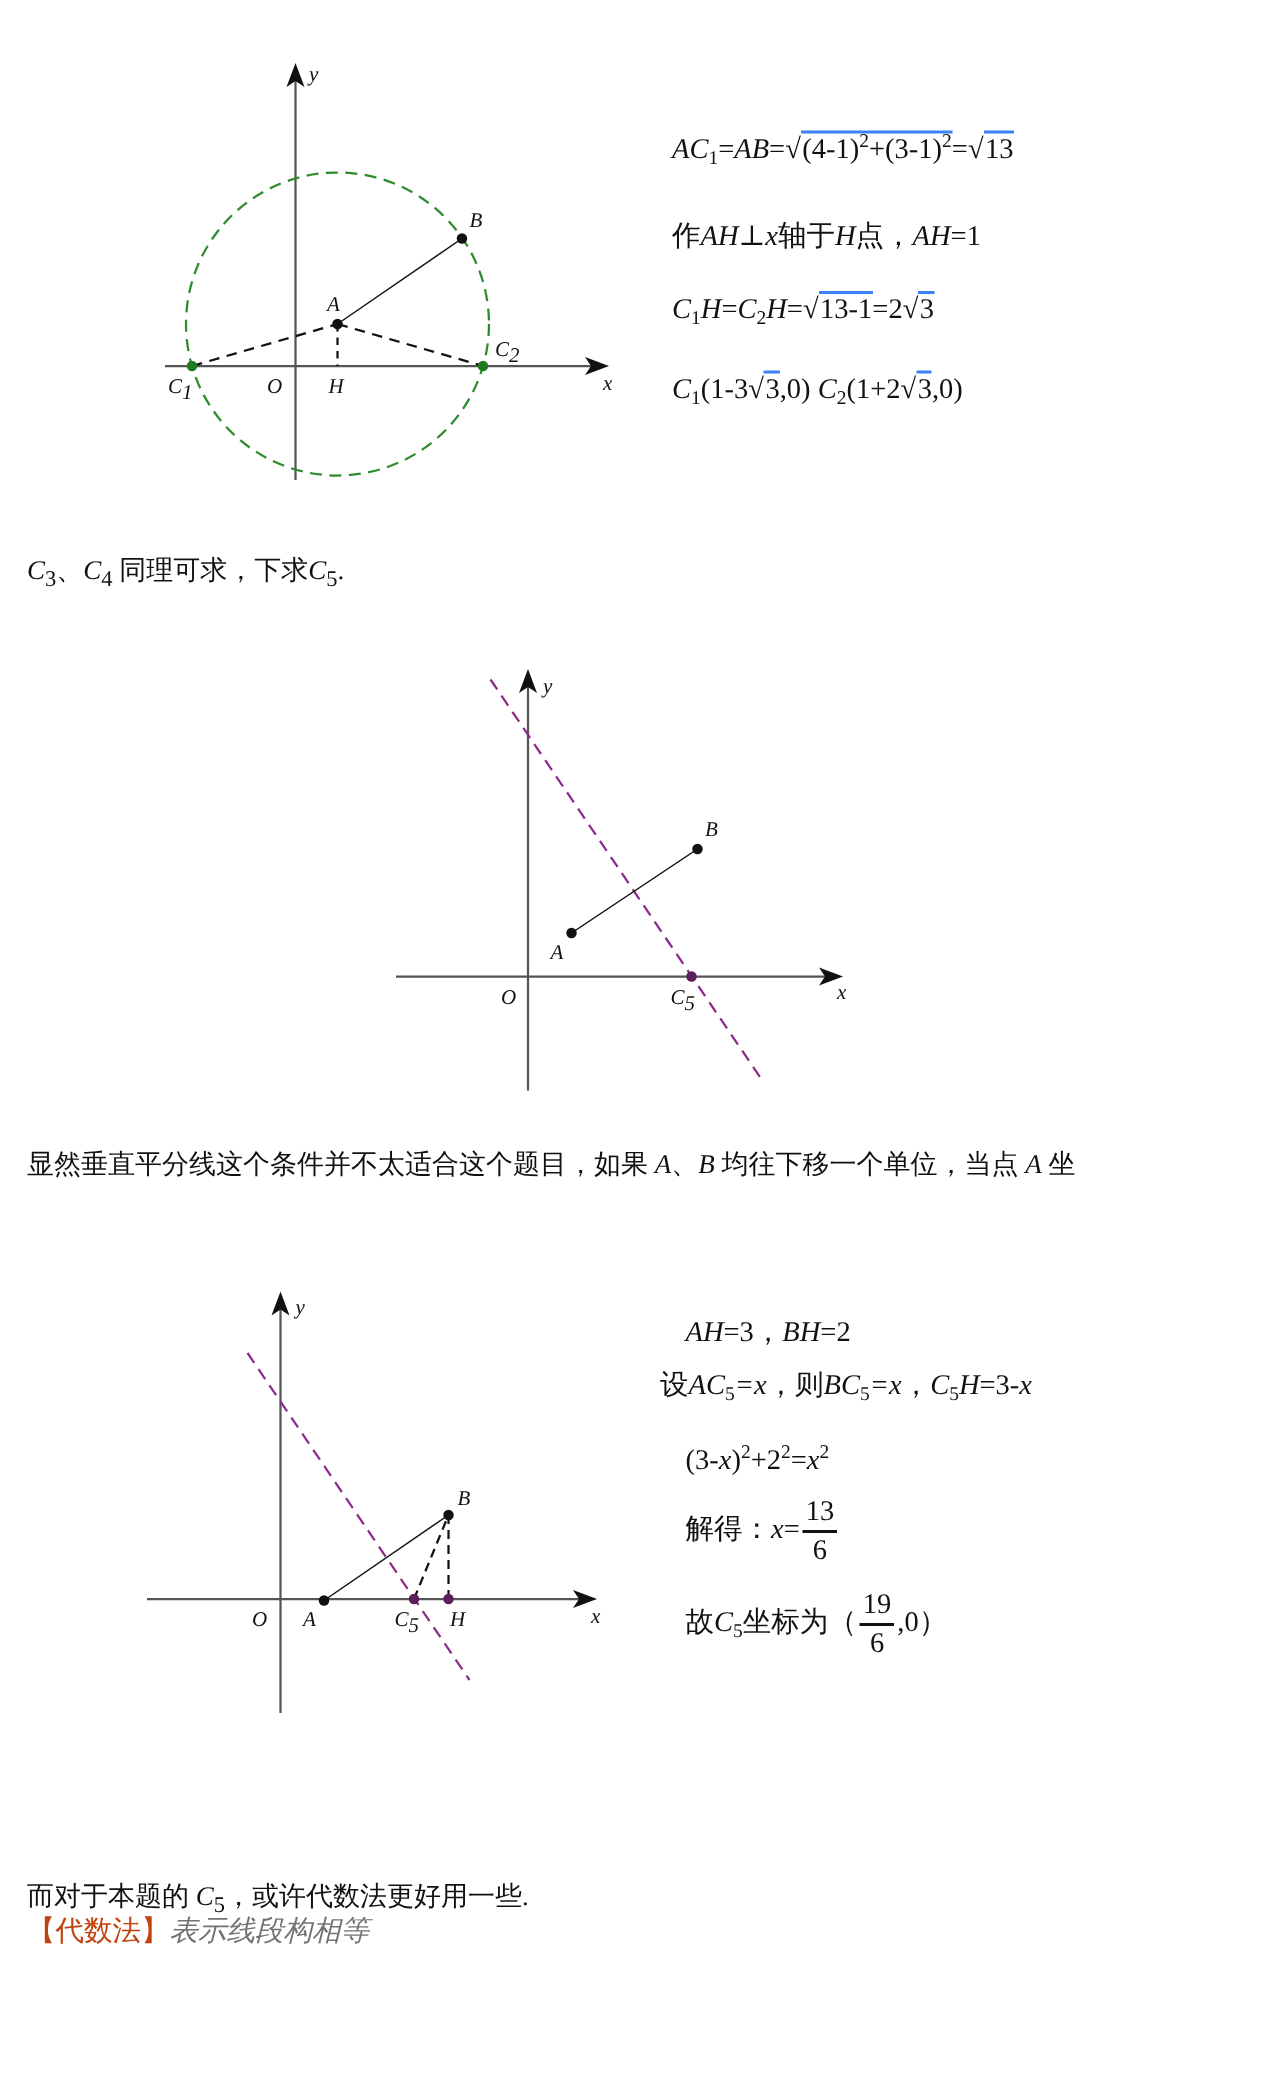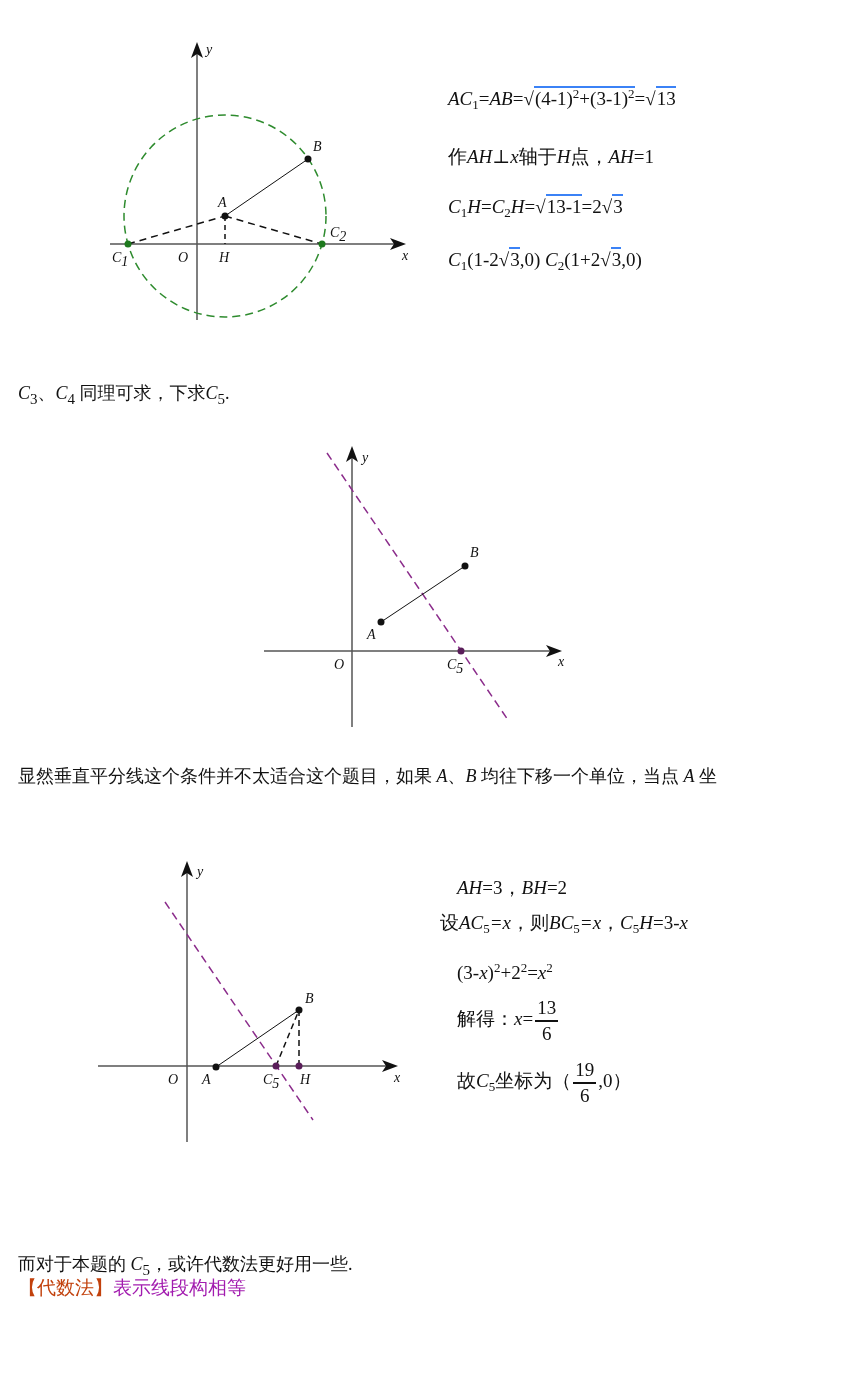--- a/index.html
+++ b/index.html
@@ -12,21 +12,21 @@
   .formula sub { font-size: 13px; vertical-align: -4px; }
   .formula sup { font-size: 13px; vertical-align: 7px; }
   .sqrt { border-top: 2px solid #3b82f6; padding-left: 1px; }
   .rad { font-style: normal; }
   .para { font-size: 18px; line-height: 32px; }
   .para i { font-style: italic; }
   .frac { display: inline-block; vertical-align: middle; text-align: center; margin: 0 2px; }
   .frac .num { display: block; border-bottom: 2px solid #111; padding: 0 2px; line-height: 24px; }
   .frac .den { display: block; line-height: 24px; }
   .green { color: #c2410c; }
-  .red { color: #a21caf; }
+  .red { color: #737373; font-style: italic; }
 </style>
 </head>
 <body>
 
 <svg class="abs" style="left:100px;top:30px" width="320" height="300" viewBox="0 0 320 300">
   <line x1="10" y1="214" x2="300" y2="214" stroke="#555" stroke-width="1.5"></line>
   <polygon points="306,214 290,208 294,214 290,220" fill="#111"></polygon>
   <line x1="97" y1="290" x2="97" y2="20" stroke="#555" stroke-width="1.5"></line>
   <polygon points="97,12 91,28 97,24 103,28" fill="#111"></polygon>
   <circle cx="125" cy="186" r="101" fill="none" stroke="#2e8b2e" stroke-width="1.5" stroke-dasharray="8,5"></circle>
@@ -51,24 +51,24 @@
 <div class="abs formula" style="left:448px;top:86px">
   <i>AC</i><sub>1</sub><span>=</span><i>AB</i><span>=</span><span class="rad">√</span><span class="sqrt"><span>(4-1)</span><sup>2</sup><span>+(3-1)</span><sup>2</sup></span><span>=</span><span class="rad">√</span><span class="sqrt">13</span>
 </div>
 <div class="abs formula" style="left:448px;top:144px">
   <span>作</span><i>AH</i><span>⊥</span><i>x</i><span>轴于</span><i>H</i><span>点，</span><i>AH</i><span>=1</span>
 </div>
 <div class="abs formula" style="left:448px;top:196px">
   <i>C</i><sub>1</sub><i>H</i><span>=</span><i>C</i><sub>2</sub><i>H</i><span>=</span><span class="rad">√</span><span class="sqrt">13-1</span><span>=2</span><span class="rad">√</span><span class="sqrt">3</span>
 </div>
 <div class="abs formula" style="left:448px;top:249px">
-  <i>C</i><sub>1</sub><span>(1-2</span><span class="rad">√</span><span class="sqrt">3</span><span>,0)</span>&nbsp;<i>C</i><sub>2</sub><span>(1+2</span><span class="rad">√</span><span class="sqrt">3</span><span>,0)</span>
+  <i>C</i><sub>1</sub><span>(1-3</span><span class="rad">√</span><span class="sqrt">3</span><span>,0)</span>&nbsp;<i>C</i><sub>2</sub><span>(1+2</span><span class="rad">√</span><span class="sqrt">3</span><span>,0)</span>
 </div>
 
-<div class="abs para" style="left:18px;top:377px">
+<div class="abs para" style="left:18px;top:364px">
   <i>C</i><sub>3</sub><span>、</span><i>C</i><sub>4</sub><span> 同理可求，下求</span><i>C</i><sub>5</sub><span>.</span>
 </div>
 
 <svg class="abs" style="left:250px;top:440px" width="330" height="300" viewBox="0 0 330 300">
   <line x1="14" y1="211" x2="305" y2="211" stroke="#555" stroke-width="1.5"></line>
   <polygon points="312,211 296,205 300,211 296,217" fill="#111"></polygon>
   <line x1="102" y1="287" x2="102" y2="15" stroke="#555" stroke-width="1.5"></line>
   <polygon points="102,6 96,22 102,18 108,22" fill="#111"></polygon>
   <line x1="77" y1="13" x2="258" y2="280" stroke="#8b2c8b" stroke-width="1.5" stroke-dasharray="8,5"></line>
   <line x1="131" y1="182" x2="215" y2="126" stroke="#111" stroke-width="1"></line>

